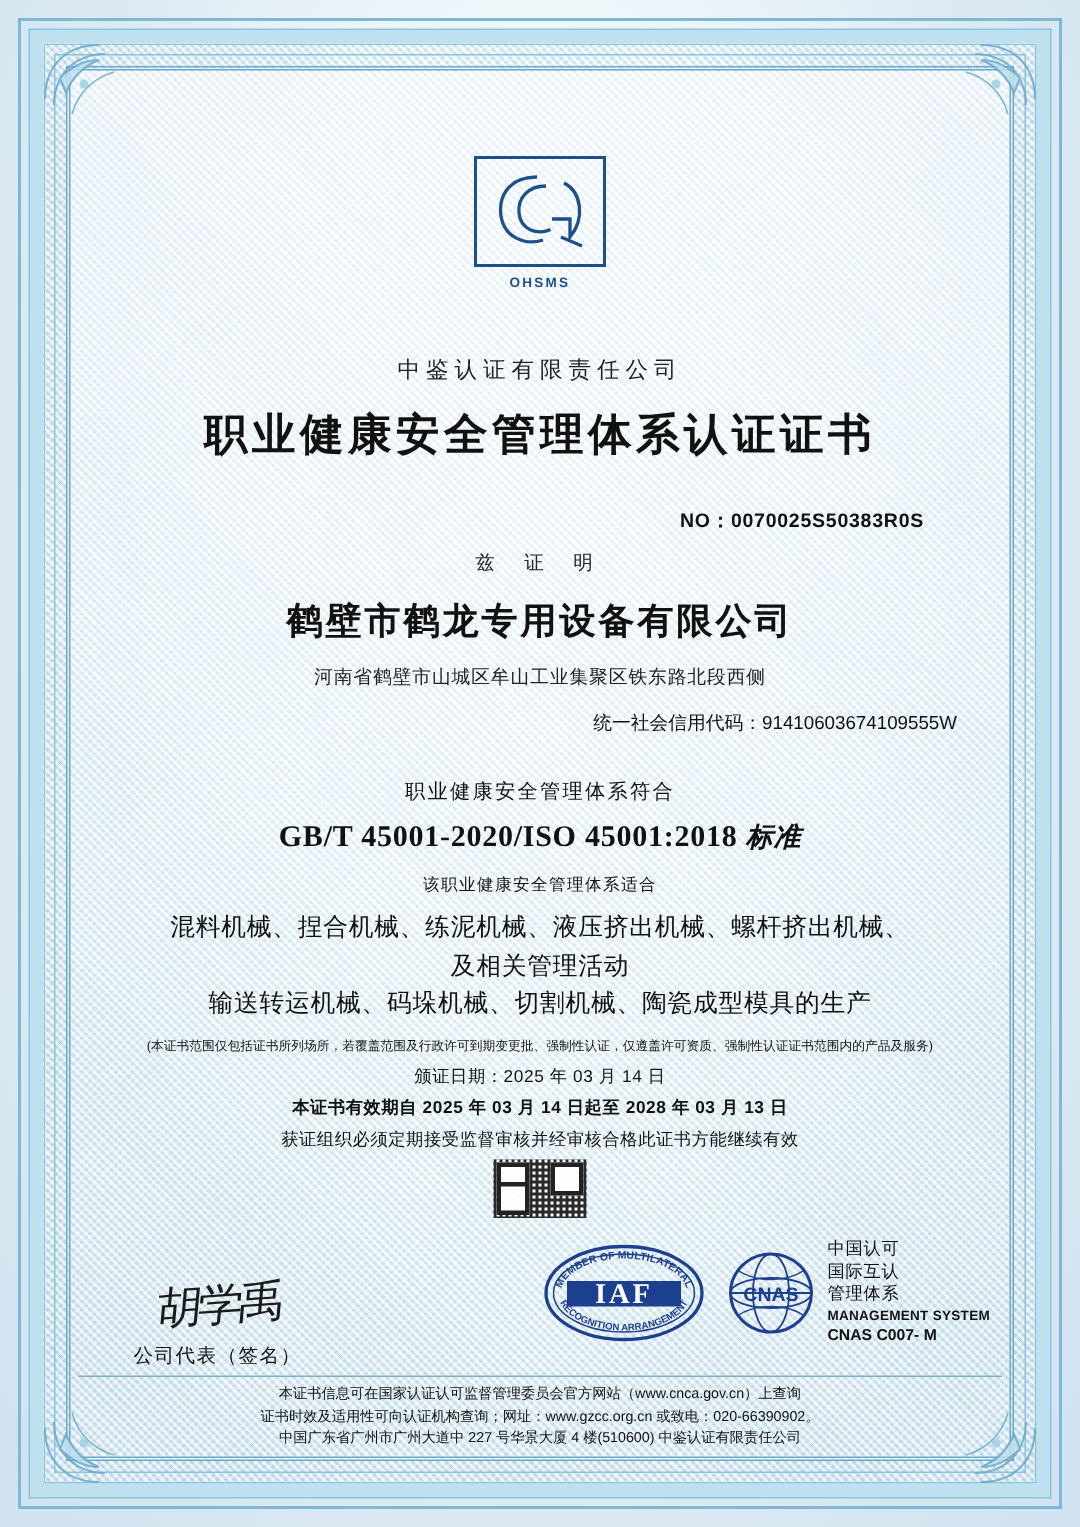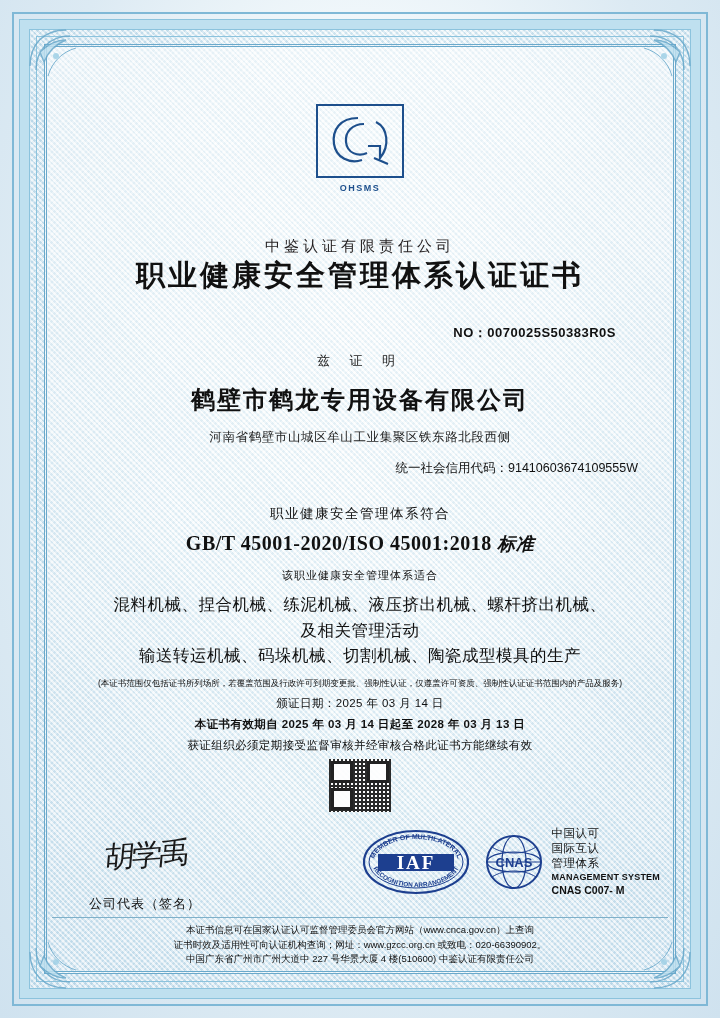--- a/index.html
+++ b/index.html
@@ -109,21 +109,21 @@
 
   .issuer {
     margin-top: 44px;
     font-size: 15px;
     letter-spacing: 4px;
     color: #231f20;
     font-family: Liberation Serif, serif;
   }
 
   .main-title {
-    margin-top: 0;
+    margin-top: 14px;
     font-size: 29px;
     font-weight: bold;
     letter-spacing: 3px;
     color: #111;
   }
 
   .cert-no {
     margin-top: 28px;
     font-size: 13px;
     font-weight: bold;
@@ -271,21 +271,21 @@
     font-family: "Liberation Serif", serif;
     font-size: 30px;
     color: #1a1a1a;
     transform: skewX(-9deg) rotate(-4deg);
     letter-spacing: -3px;
     height: 48px;
     line-height: 48px;
     white-space: nowrap;
   }
   .sign-label {
-    margin-top: 16px;
+    margin-top: 0;
     font-size: 13px;
     letter-spacing: 1px;
     color: #111;
   }
 
   .marks {
     display: flex;
     align-items: center;
     gap: 14px;
     padding-bottom: 16px;

